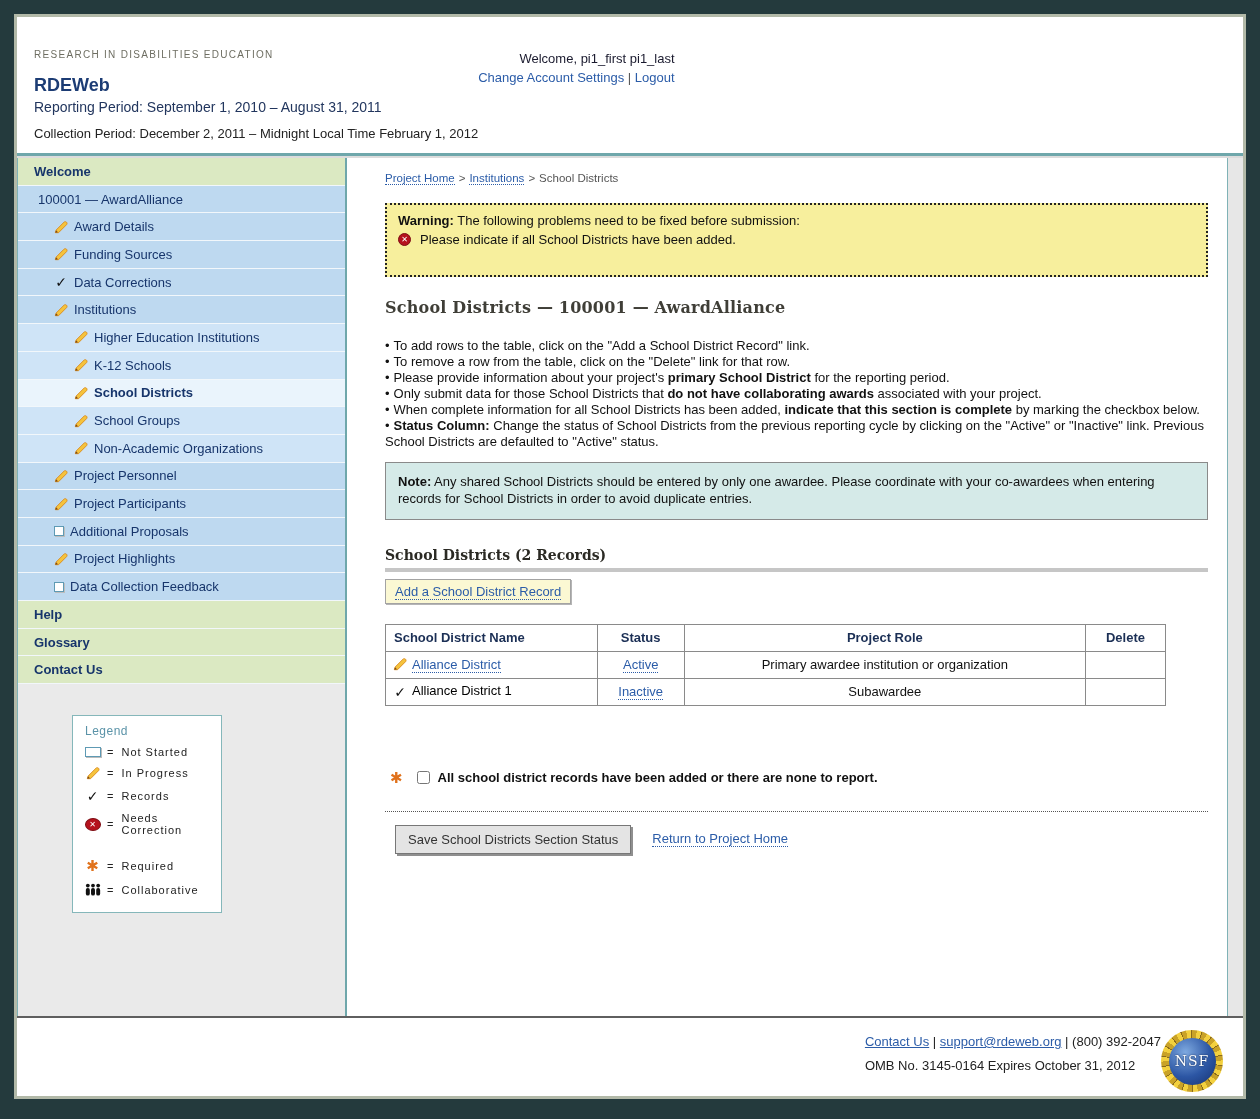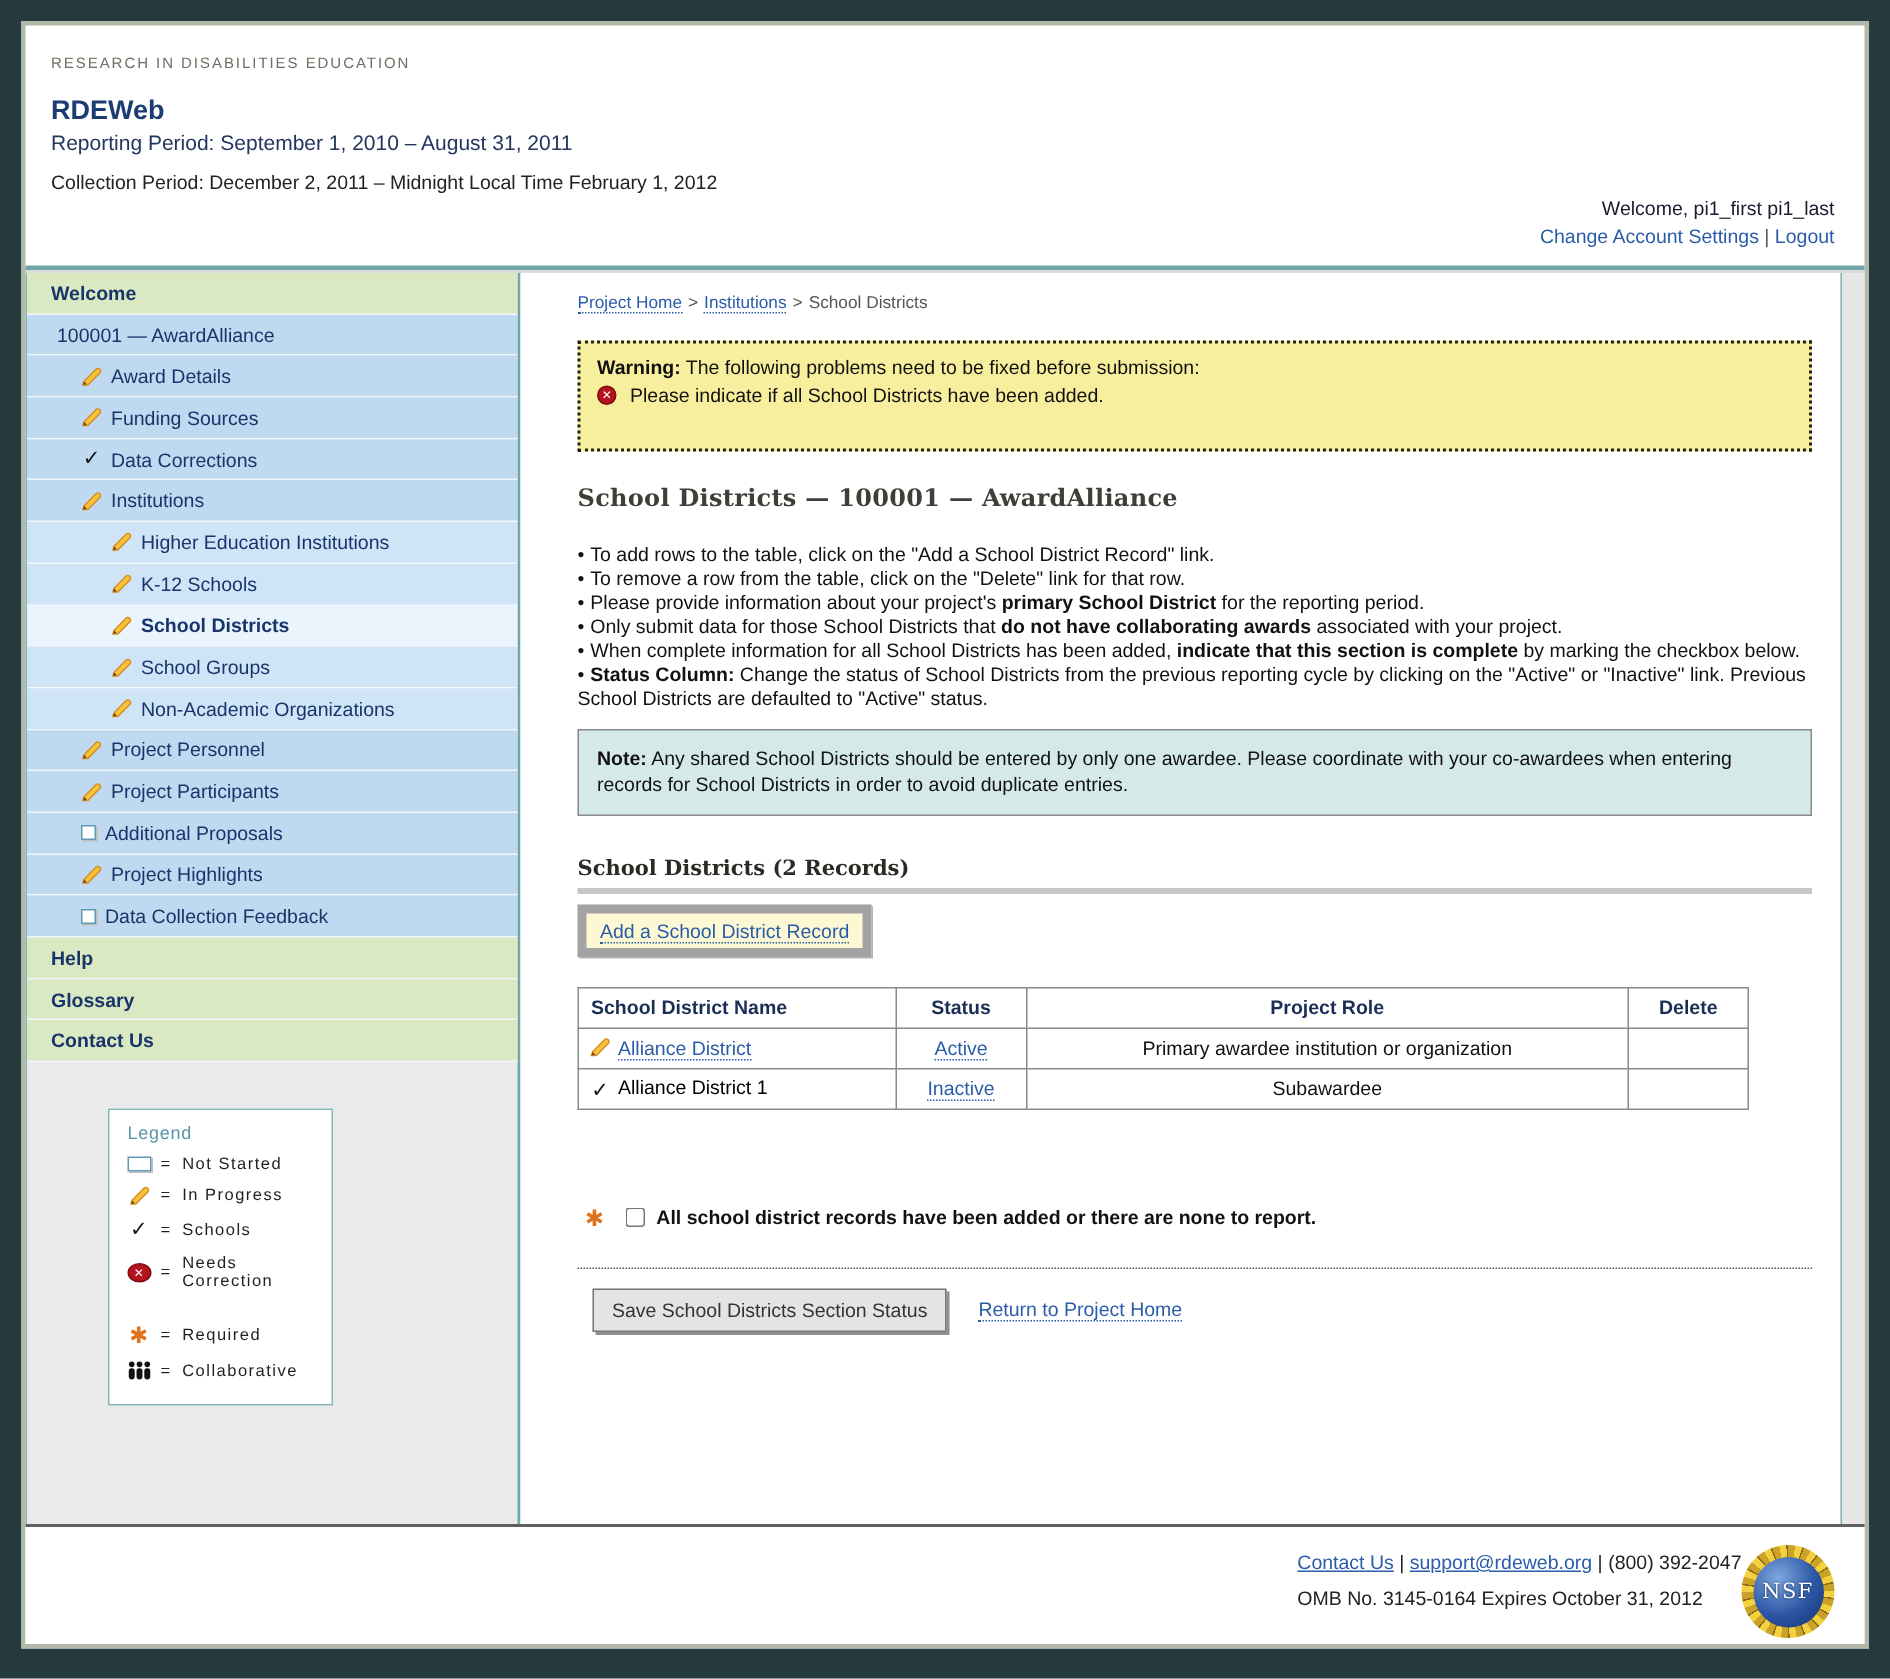--- a/index.html
+++ b/index.html
@@ -2,21 +2,21 @@
 <html><head>
 <meta charset="utf-8">
 <style>
   * { margin:0; padding:0; box-sizing:border-box; }
   html,body { width:1260px; height:1119px; overflow:hidden; }
   body { background:#243a3d; font-family:"Liberation Sans", sans-serif; }
   .frame { padding:14px; width:1260px; height:1119px; }
   .page { background:#fff; border:3px solid #b2b9a8; height:1085px; display:flex; flex-direction:column; }
 
   
-  .topbar { display:flex; justify-content:space-between; padding:20px 20px 12px 17px;flex-direction:column; }
+  .topbar { display:flex; padding:32px 20px 12px 17px; }
   .org-line { font-size:10px; letter-spacing:1.3px; color:#6e6e62; }
   .app-title { font-size:18px; font-weight:bold; color:#1c3c74; margin-top:15px; }
   .reporting { font-size:14px; color:#22365e; margin-top:3px; }
   .collection { font-size:13px; color:#222; margin-top:11px; }
   .topbar-right { text-align:right; font-size:13px; padding-top:2px; }
   .welcome-user { color:#1a1a2e; }
   .account-links { margin-top:4px; }
   .account-links a { color:#2b5ca8; text-decoration:none; cursor:pointer; }
   .pipe { color:#555; }
 
@@ -66,21 +66,21 @@
 
   .bullets { margin-top:21px; width:823px; font-size:13px; color:#111; line-height:15.6px; }
   .bullet { margin-bottom:0.5px; }
   .dot { margin-right:4px; }
 
   .note-box { margin-top:12px; width:823px; border:1px solid #8a8a8a; background:#d5eae8; padding:10px 12px 12px; font-size:13px; color:#111; line-height:17px; }
 
   h2.section-title { font-family:"DejaVu Serif", serif; font-size:14px; color:#2b2a24; margin-top:27px; }
   .section-rule { height:4px; background:#c6c6c6; border:none; margin-top:5px; width:823px; }
 
-  .add-btn { display:inline-block; margin-top:7px; background:#fbf8d3; border:6px solid #a3a3a3; box-shadow:1px 1px 0 #b5b5b5; padding:4px 9px; font-size:13px; cursor:pointer;text-align:right; }
+  .add-btn { display:inline-block; margin-top:7px; background:#fbf8d3; border:1px solid #a3a3a3; box-shadow:1px 1px 0 #b5b5b5; padding:4px 9px; font-size:13px; cursor:pointer;text-align:right; }
   .add-btn a { color:#2b5ca8; text-decoration:none; border-bottom:1px dotted #2b5ca8; }
 
   table.records { border-collapse:collapse; margin-top:20px; width:781px; font-size:13px; }
   table.records th, table.records td { border:1px solid #8a8a8a; height:27px; }
   table.records th { color:#1b2f55; font-weight:bold; padding:3px 8px; }
   td.c-name { text-align:left; padding-left:7px; width:212px; }
   th.c-name { text-align:left; }
   .c-status { text-align:center; width:87px; }
   .c-role { text-align:center; width:402px; color:#111; }
   .c-delete { text-align:center; width:80px; }
@@ -275,21 +275,21 @@
                     <path d="M1.5 14.5 L2.3 11.6 L11.4 2.5 C12.2 1.7 13.5 1.7 14.3 2.5 C15.1 3.3 15.1 4.6 14.3 5.4 L5.2 14.5 Z" fill="#f5c33c" stroke="#d9881a" stroke-width="1"></path>
                     <path d="M1.5 14.5 L2.3 11.6 L4.6 13.9 Z" fill="#7a4a18"></path>
                   </svg>
                 </span>
                 <span class="eq">=</span>
                 <span class="legend-label">In Progress</span>
               </div>
               <div class="legend-row">
                 <span class="ic check">✓</span>
                 <span class="eq">=</span>
-                <span class="legend-label">Schools</span>
+                <span class="legend-label">Records</span>
               </div>
               <div class="legend-row">
                 <span class="ic err">✕</span>
                 <span class="eq">=</span>
                 <span class="legend-label">Needs Correction</span>
               </div>
               <div class="legend-row gap">
                 <span class="ic req">✱</span>
                 <span class="eq">=</span>
                 <span class="legend-label">Required</span>

